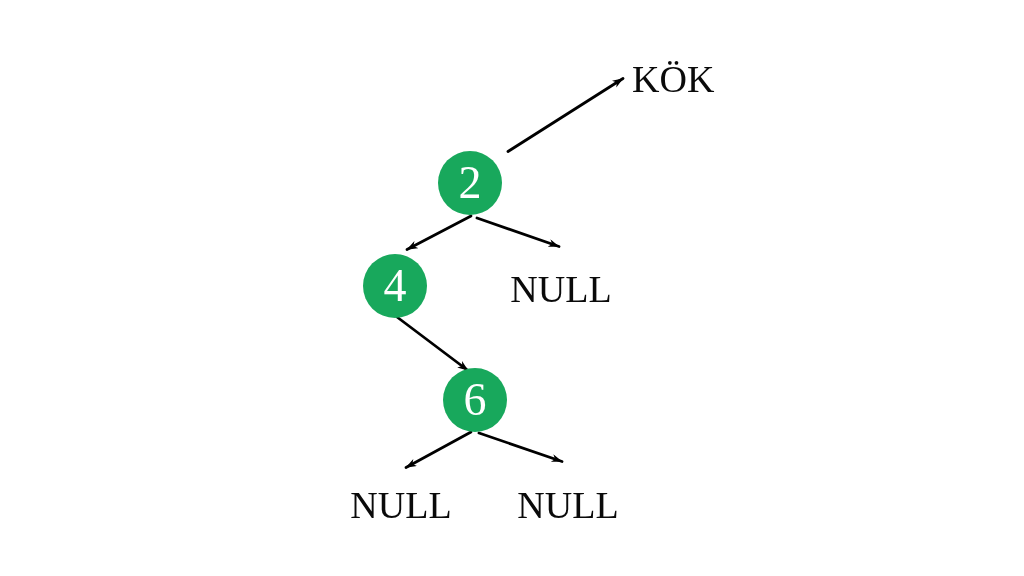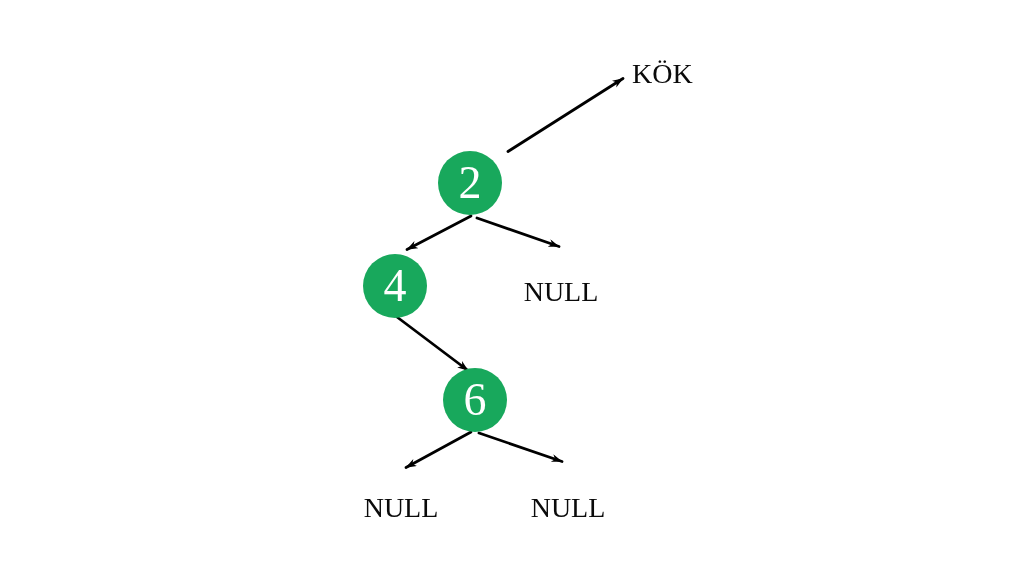--- a/index.html
+++ b/index.html
@@ -31,28 +31,27 @@
     fill: #000000;
   }
   .node-value {
     font-family: "Liberation Serif", serif;
     font-size: 46px;
     text-anchor: middle;
   }
   .label {
     position: absolute;
     font-family: "Liberation Serif", serif;
-    font-size: 28px;
+    font-size: 38px;
     color: #0a0a0a;
     white-space: nowrap;
     line-height: 1;
   }
   .label.centered {
     transform: translateX(-50%);
-    margin-top: 8px;
   }
 </style>
 </head>
 <body>
 
 <div class="canvas">
 
   <svg class="diagram-svg" viewBox="0 0 1024 576" xmlns="http://www.w3.org/2000/svg">
     <defs>
       <marker id="arrow" markerUnits="userSpaceOnUse" markerWidth="13" markerHeight="10" refX="10.5" refY="4" orient="auto">

